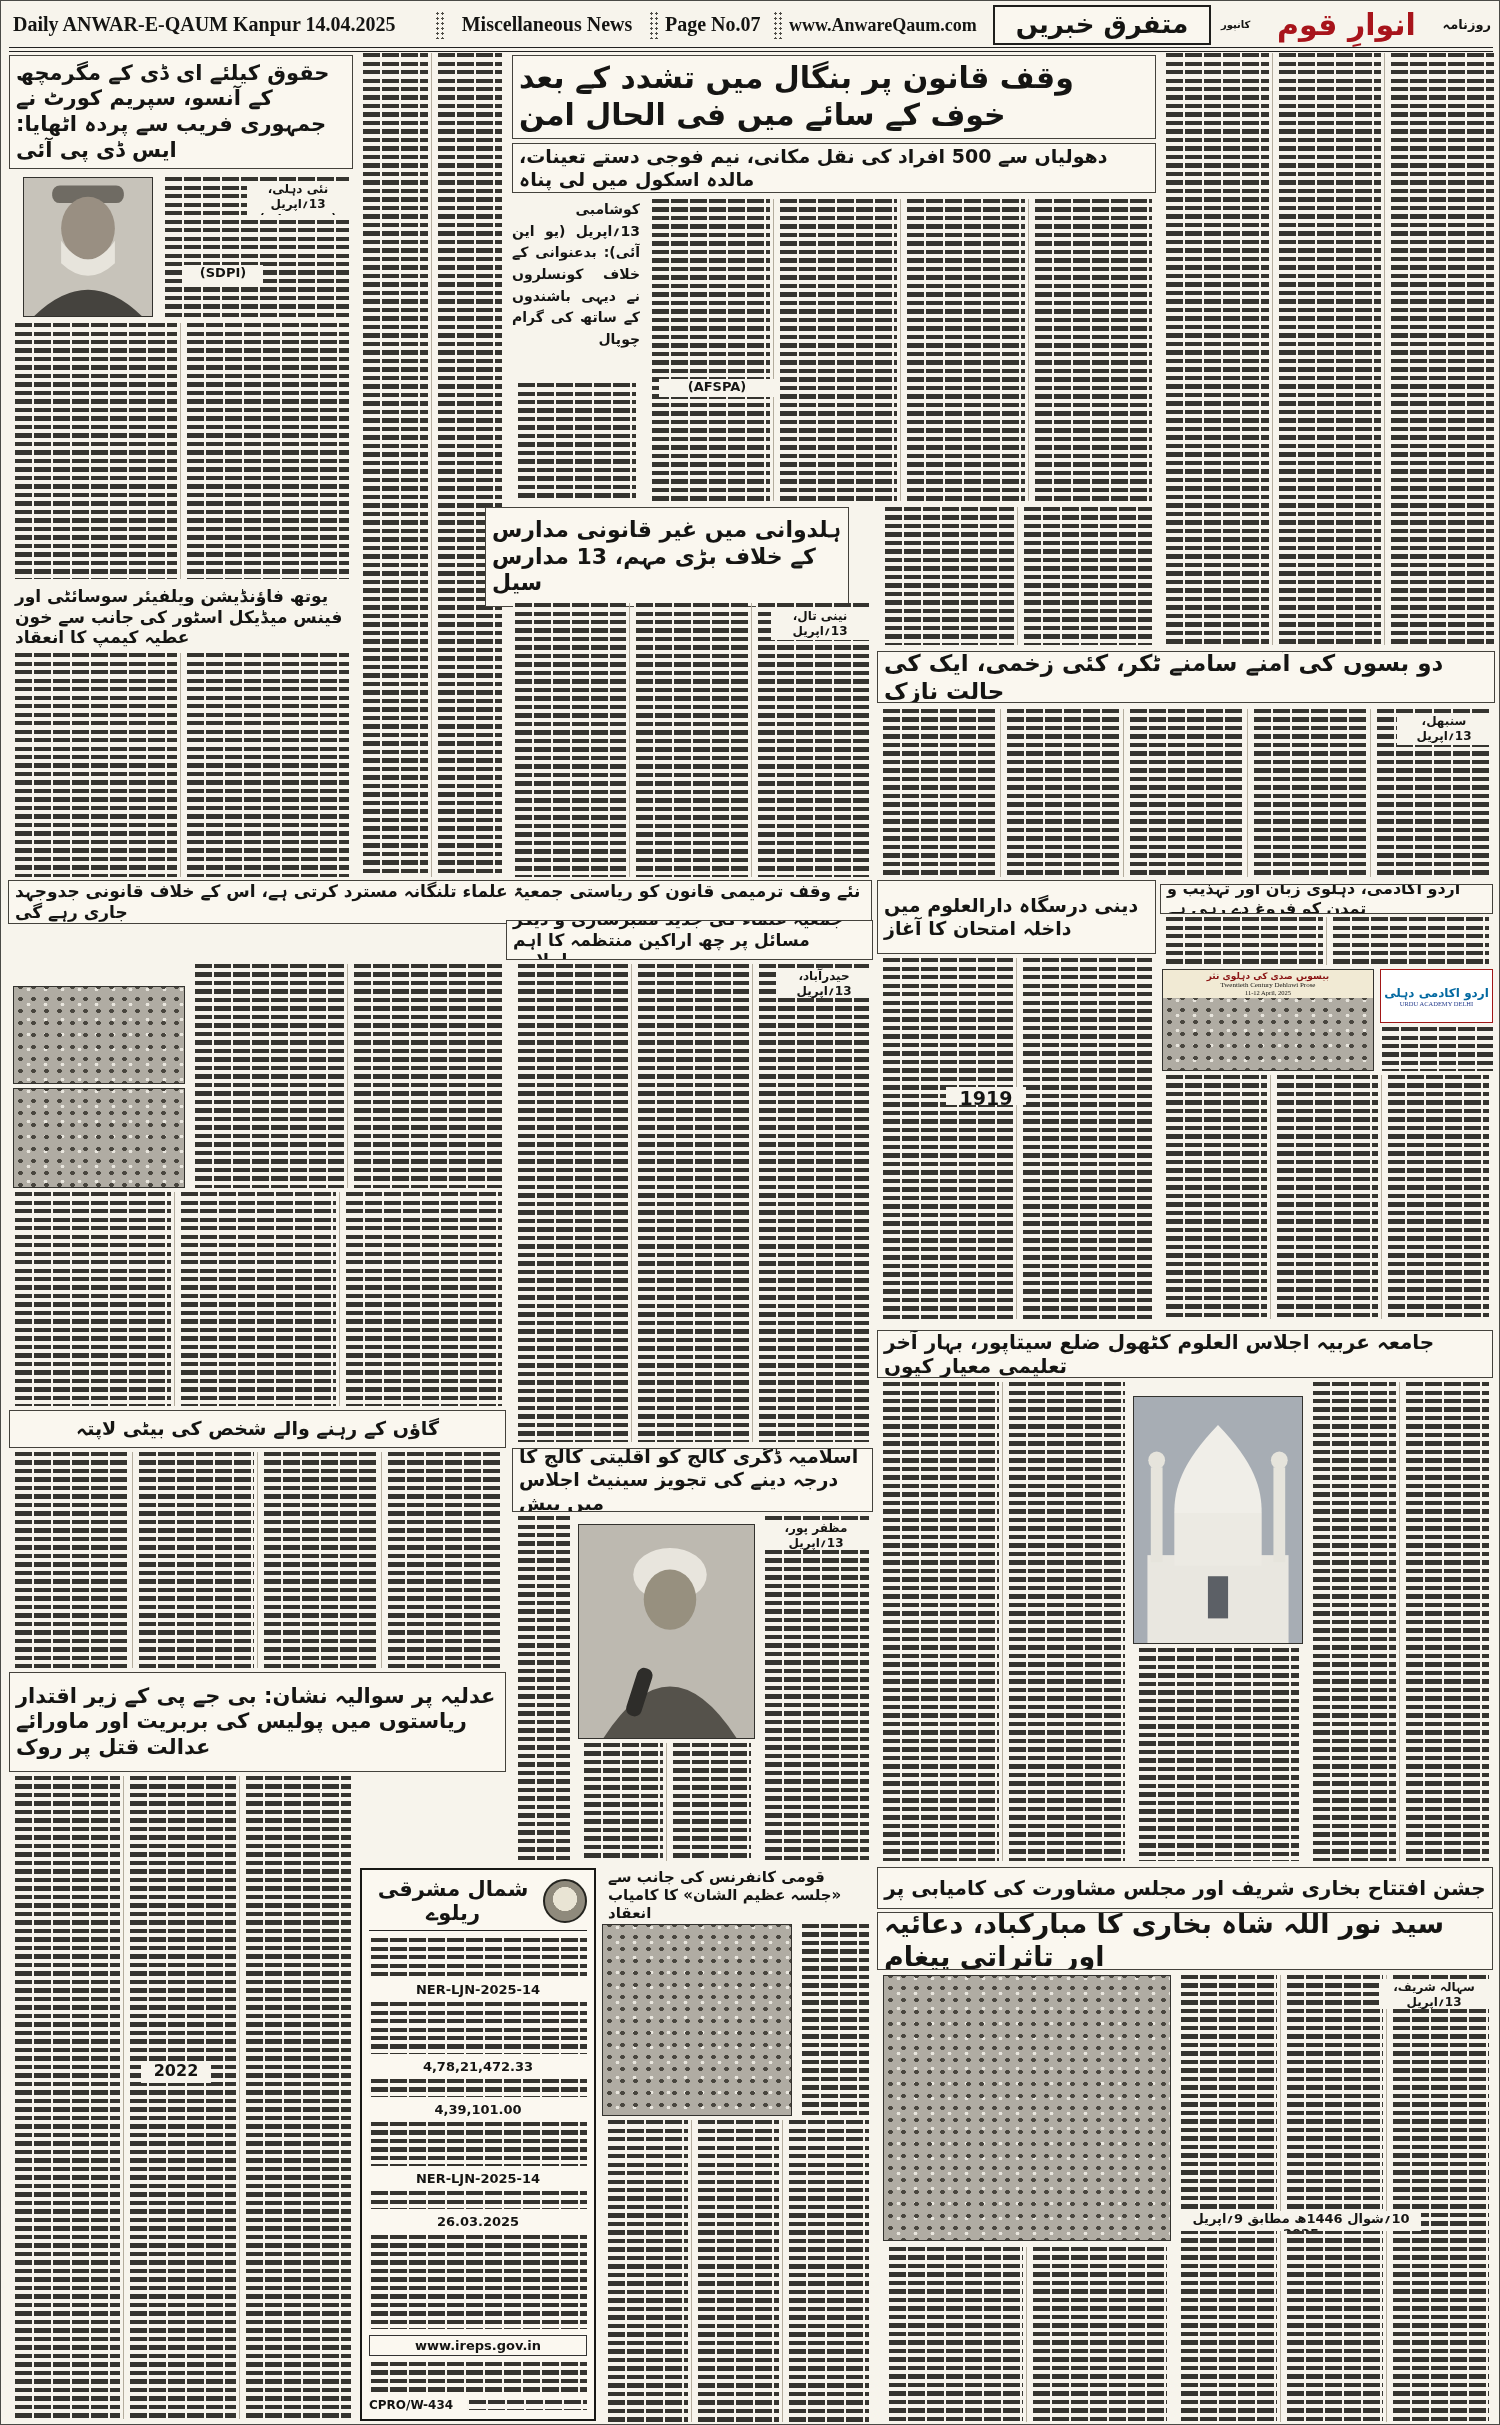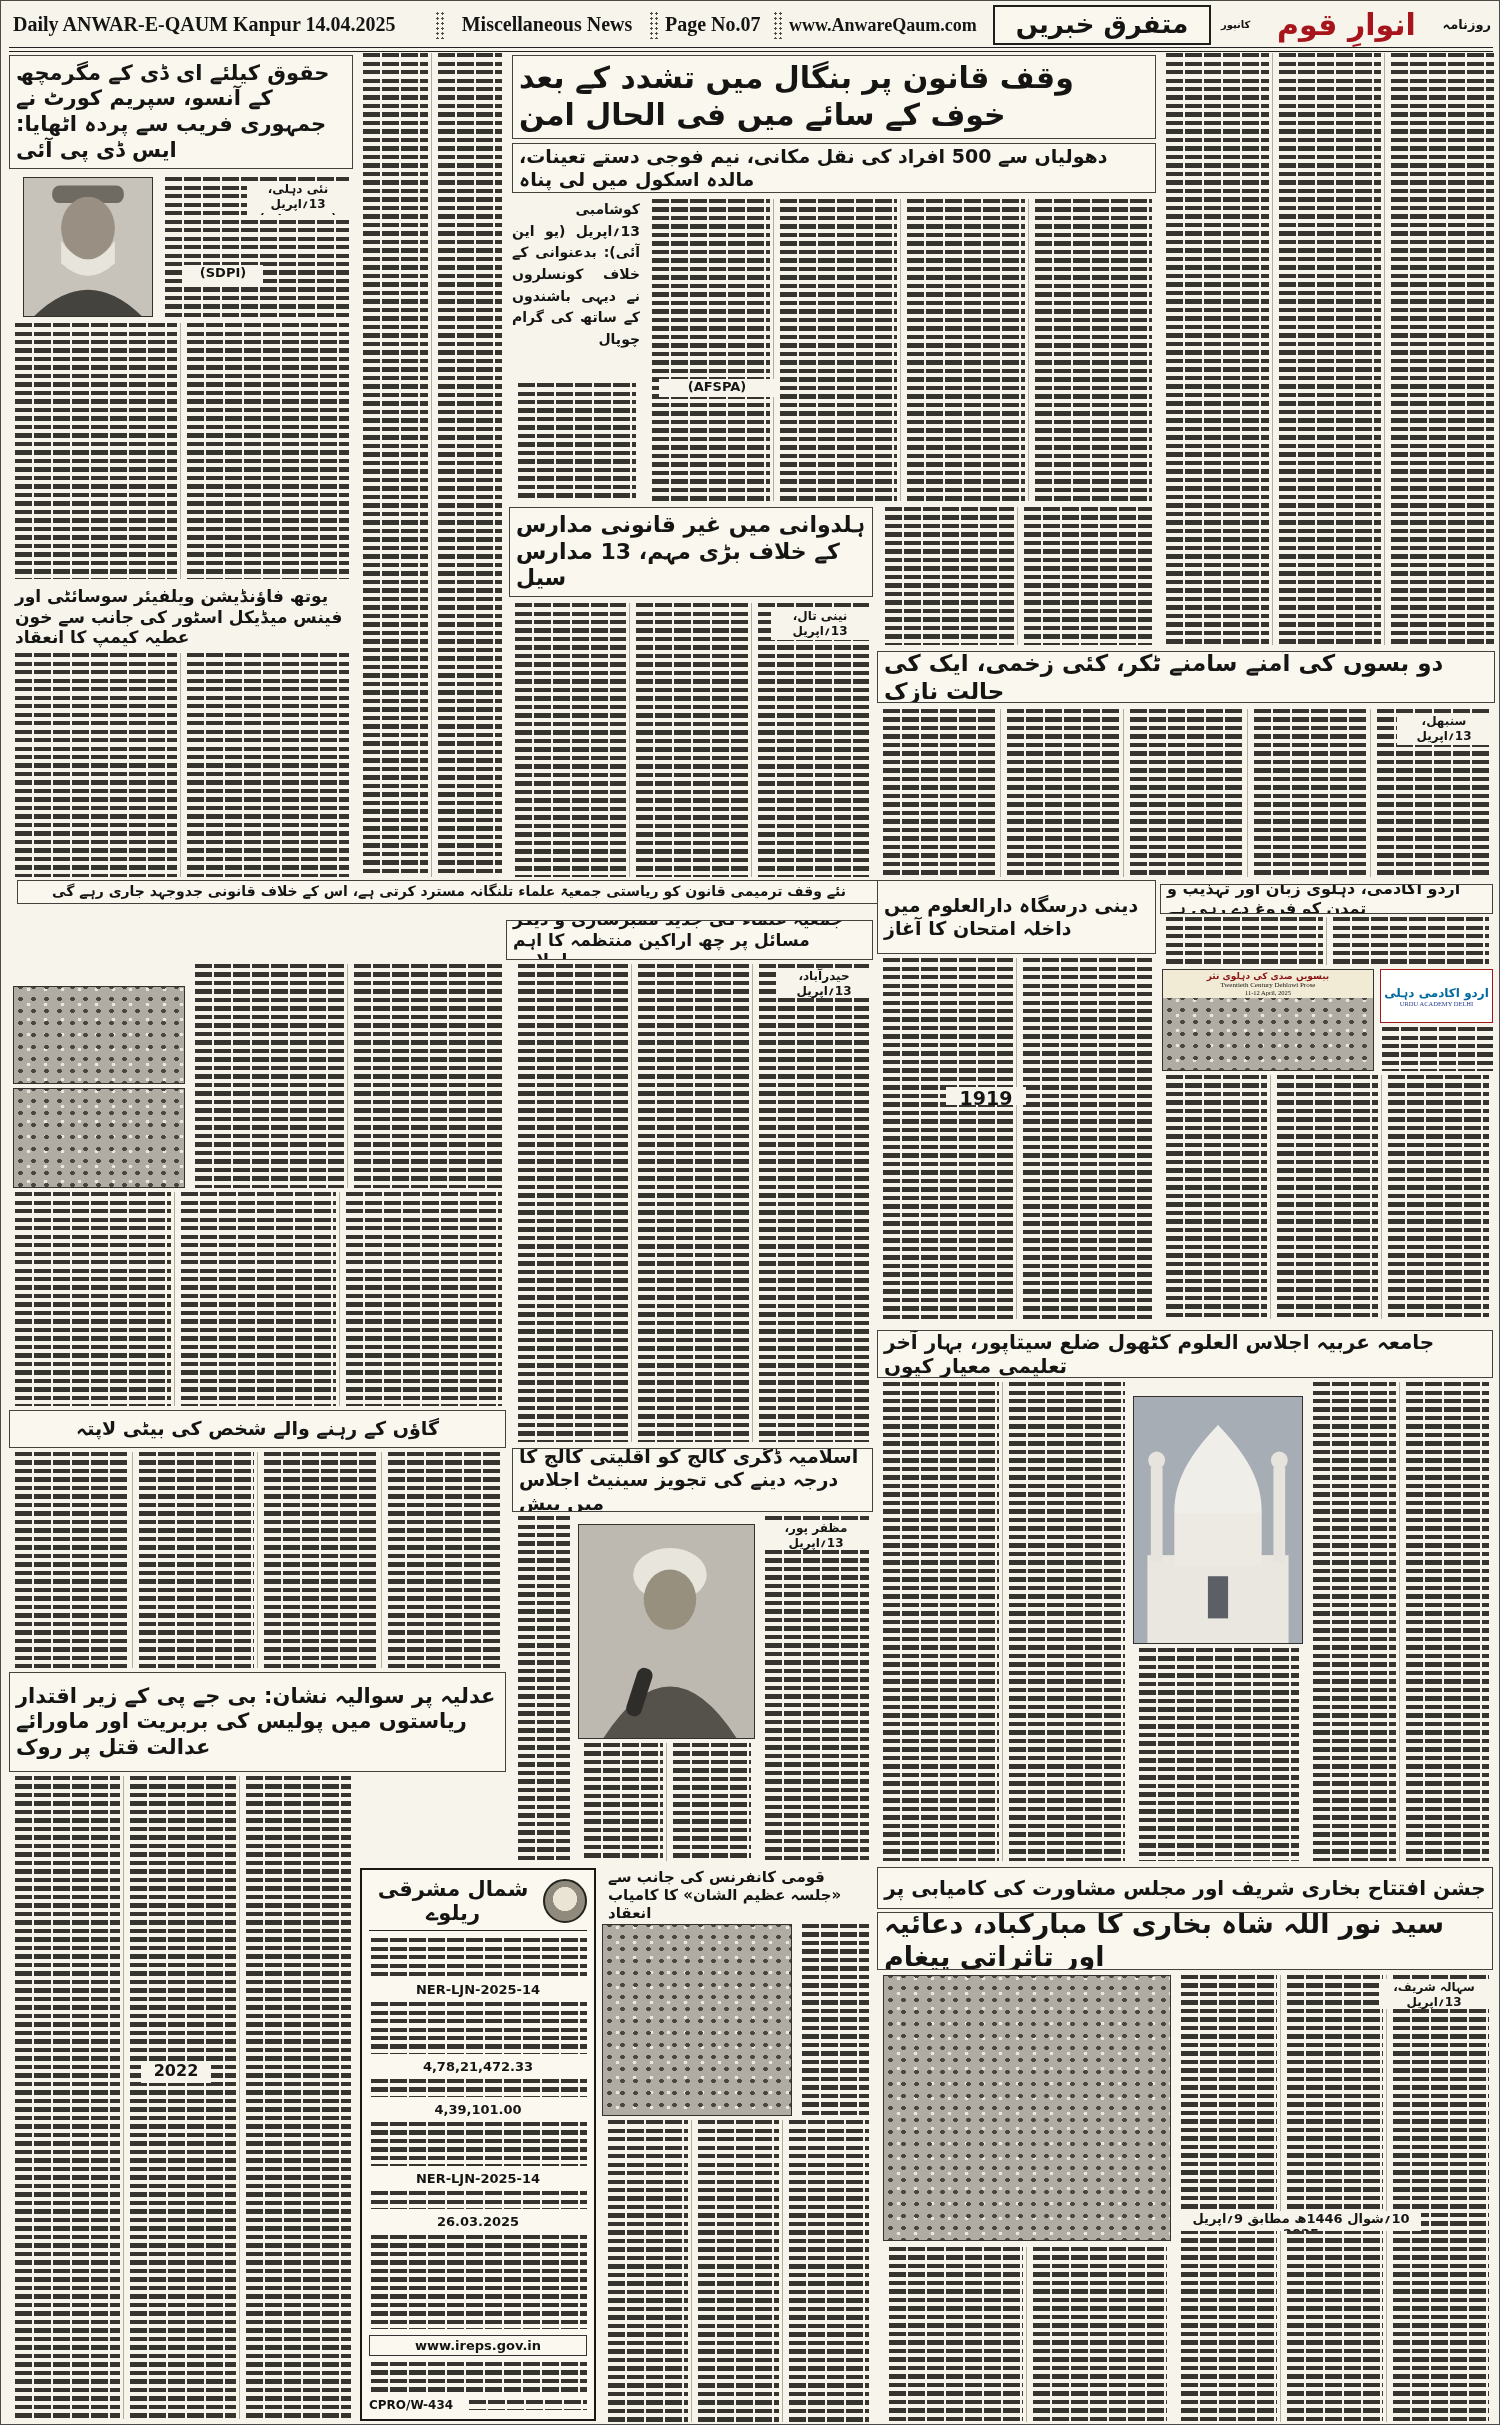--- a/index.html
+++ b/index.html
@@ -96,21 +96,21 @@
       <div class="col ph"></div>
       <div class="col ph"></div>
     </div>
   <div class="tok" style="left:658px;top:378px;width:116px;height:18px;font-size:13px">(AFSPA)</div>
   <div class="abs cols" style="left:1159px;top:52px;width:338px;height:592px">
       <div class="col ph"></div>
       <div class="col ph"></div>
       <div class="col ph"></div>
     </div>
 
-  <div class="abs hl boxed" style="left:508px;top:506px;width:364px;height:90px;font-size:22px">ہلدوانی میں غیر قانونی مدارس کے خلاف بڑی مہم، 13 مدارس سیل</div>
+  <div class="abs hl boxed" style="left:484px;top:506px;width:364px;height:100px;font-size:22px">ہلدوانی میں غیر قانونی مدارس کے خلاف بڑی مہم، 13 مدارس سیل</div>
   <div class="abs cols" style="left:508px;top:602px;width:364px;height:274px">
       <div class="col ph"></div>
       <div class="col ph"></div>
       <div class="col ph"></div>
     </div>
   <div class="dl" style="left:770px;top:607px;width:98px;height:32px">نینی تال، 13؍اپریل (ایجنسیاں)</div>
   <div class="abs cols" style="left:878px;top:506px;width:277px;height:138px">
       <div class="col ph"></div>
       <div class="col ph"></div>
     </div>
@@ -118,21 +118,21 @@
   <div class="abs hl boxed" style="left:876px;top:650px;width:618px;height:52px;font-size:23px">دو بسوں کی آمنے سامنے ٹکر، کئی زخمی، ایک کی حالت نازک</div>
   <div class="abs cols" style="left:876px;top:708px;width:618px;height:168px">
       <div class="col ph"></div>
       <div class="col ph"></div>
       <div class="col ph"></div>
       <div class="col ph"></div>
       <div class="col ph"></div>
     </div>
   <div class="dl" style="left:1396px;top:712px;width:94px;height:32px">سنبھل، 13؍اپریل (ایجنسی)</div>
 
-  <div class="abs hl boxed" style="left:16px;top:879px;width:864px;height:24px;font-size:14px">نئے وقف ترمیمی قانون کو ریاستی جمعیۃ علماء تلنگانہ مسترد کرتی ہے، اس کے خلاف قانونی جدوجہد جاری رہے گی</div>
+  <div class="abs hl boxed" style="left:7px;top:879px;width:864px;height:44px;font-size:17px">نئے وقف ترمیمی قانون کو ریاستی جمعیۃ علماء تلنگانہ مسترد کرتی ہے، اس کے خلاف قانونی جدوجہد جاری رہے گی</div>
   <div class="abs hl boxed" style="left:505px;top:919px;width:367px;height:40px;font-size:17px">جمعیۃ علماء کی جدید ممبرسازی و دیگر مسائل پر چھ اراکین منتظمہ کا اہم اجلاس</div>
 
   <div class="abs photo crowd" style="left:12px;top:985px;width:172px;height:98px"></div>
   <div class="abs photo crowd" style="left:12px;top:1087px;width:172px;height:100px"></div>
   <div class="abs cols" style="left:188px;top:963px;width:317px;height:224px">
       <div class="col ph"></div>
       <div class="col ph"></div>
     </div>
   <div class="abs cols" style="left:8px;top:1191px;width:497px;height:214px">
       <div class="col ph"></div>

